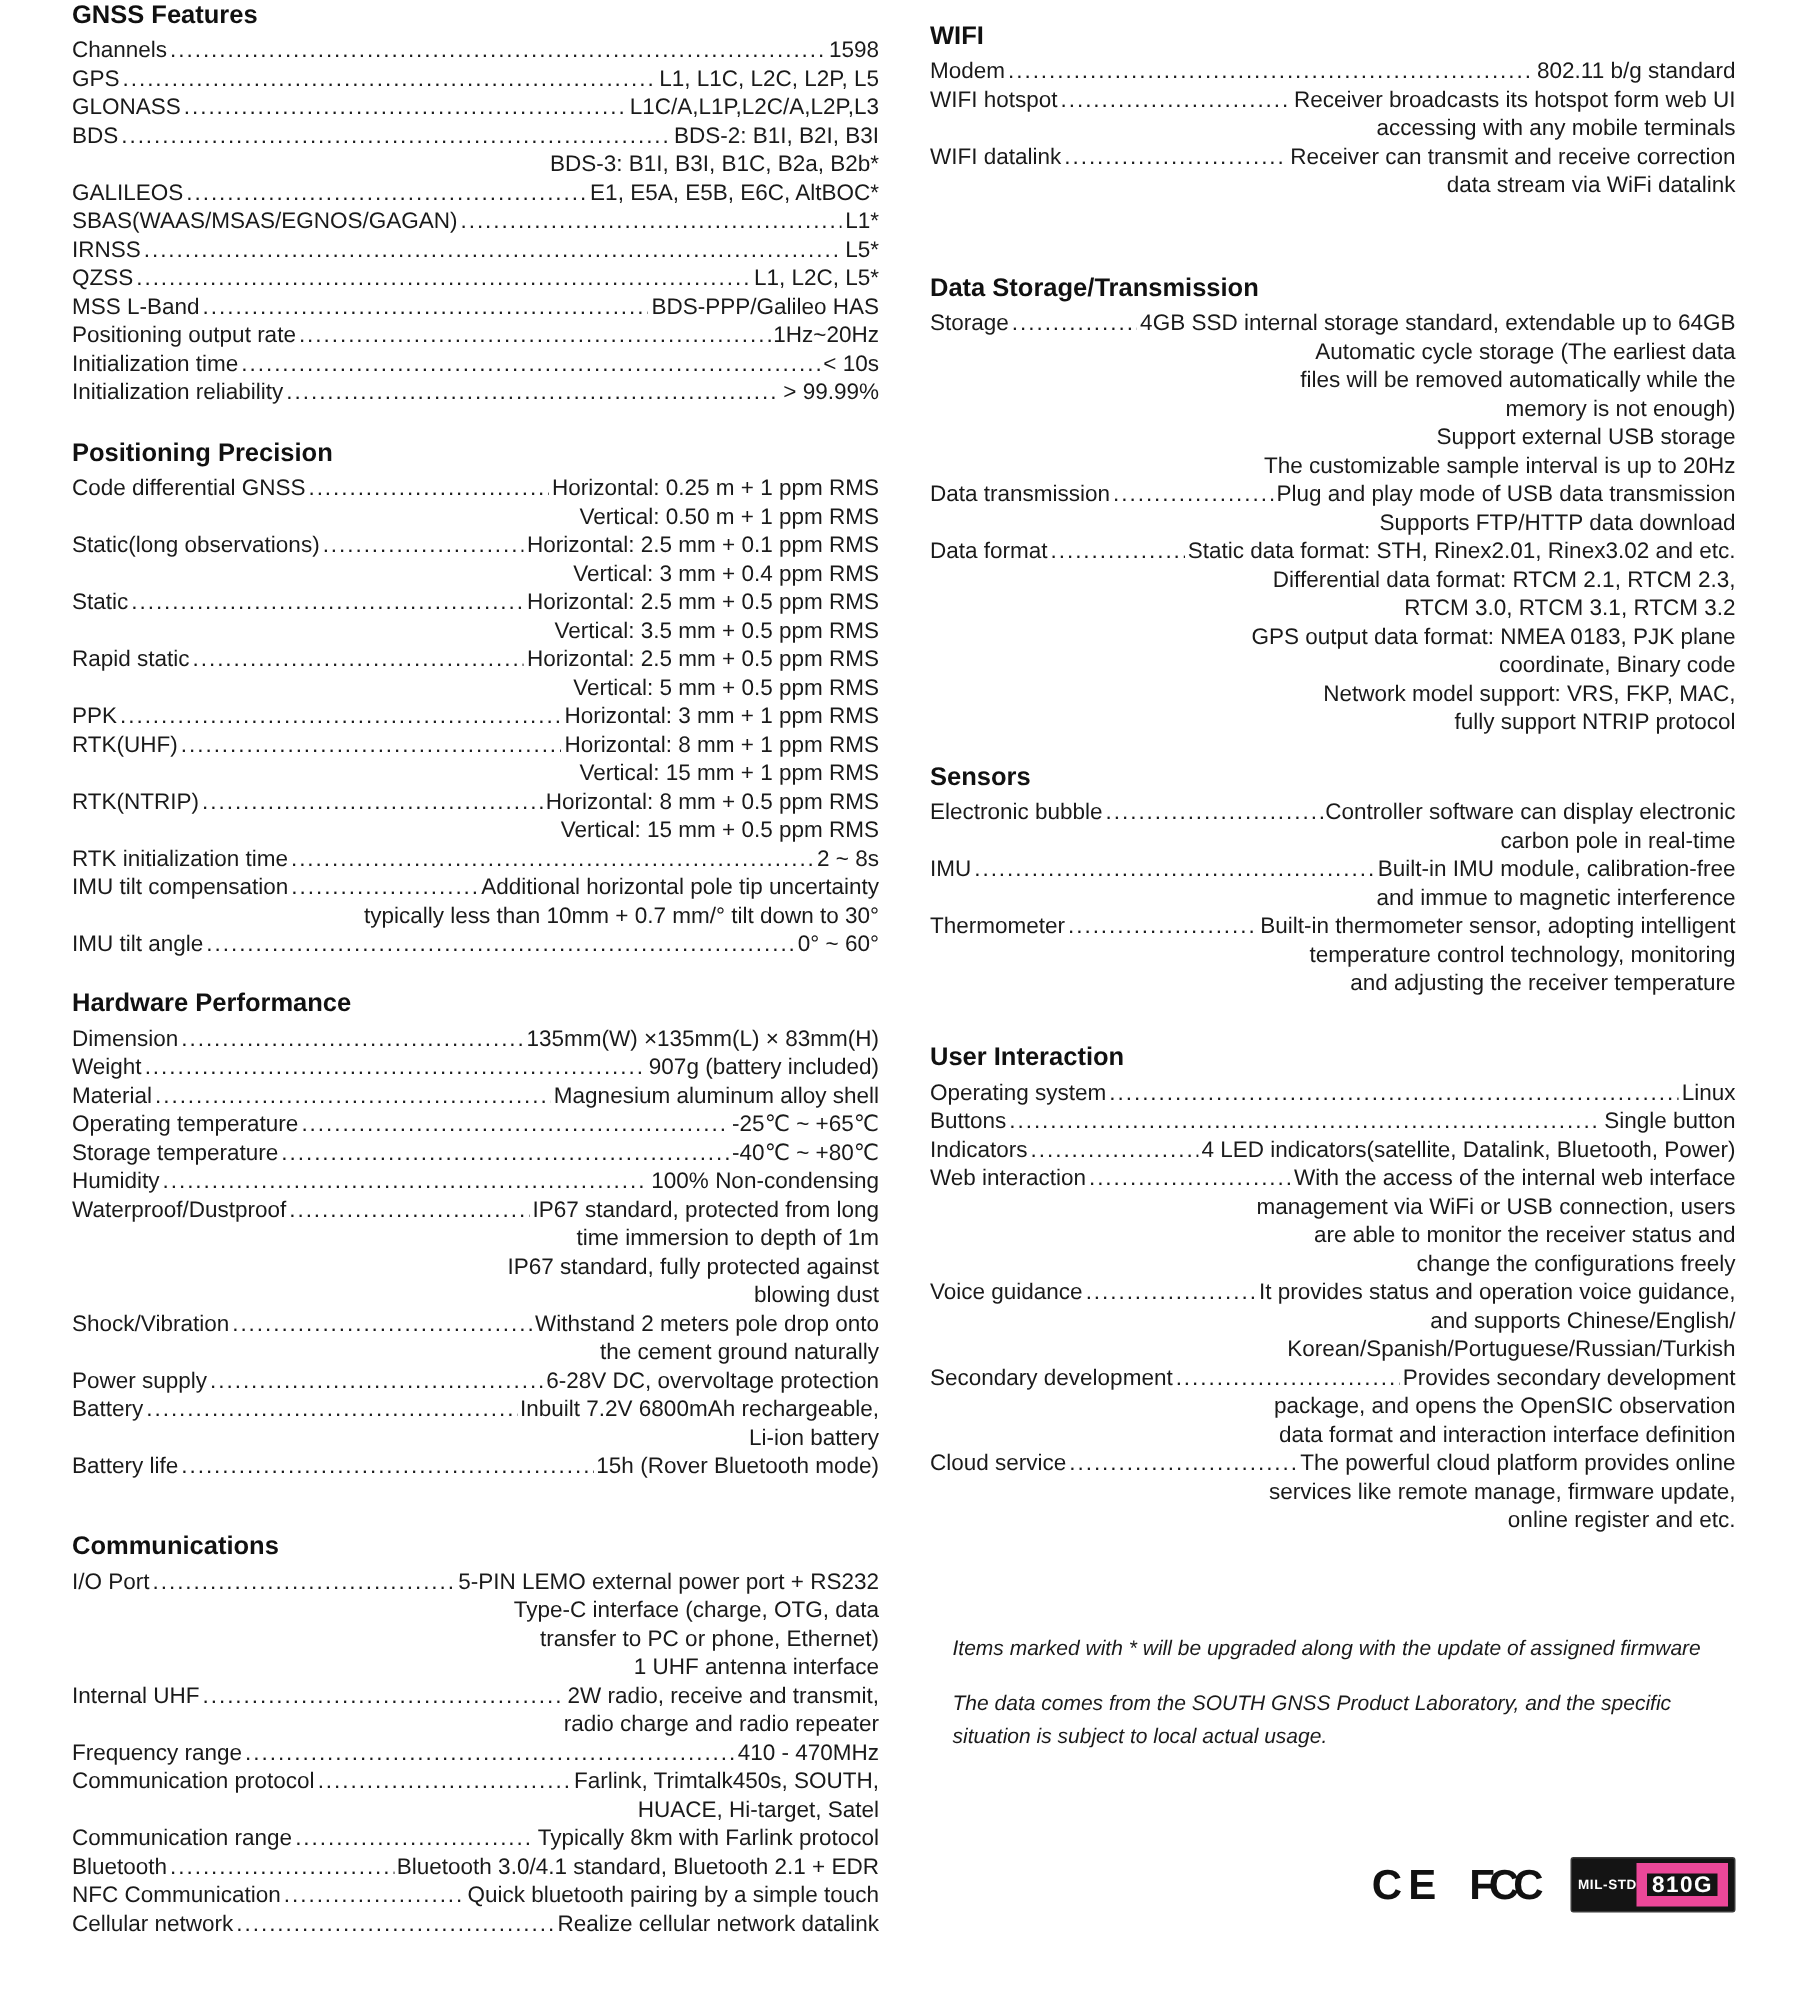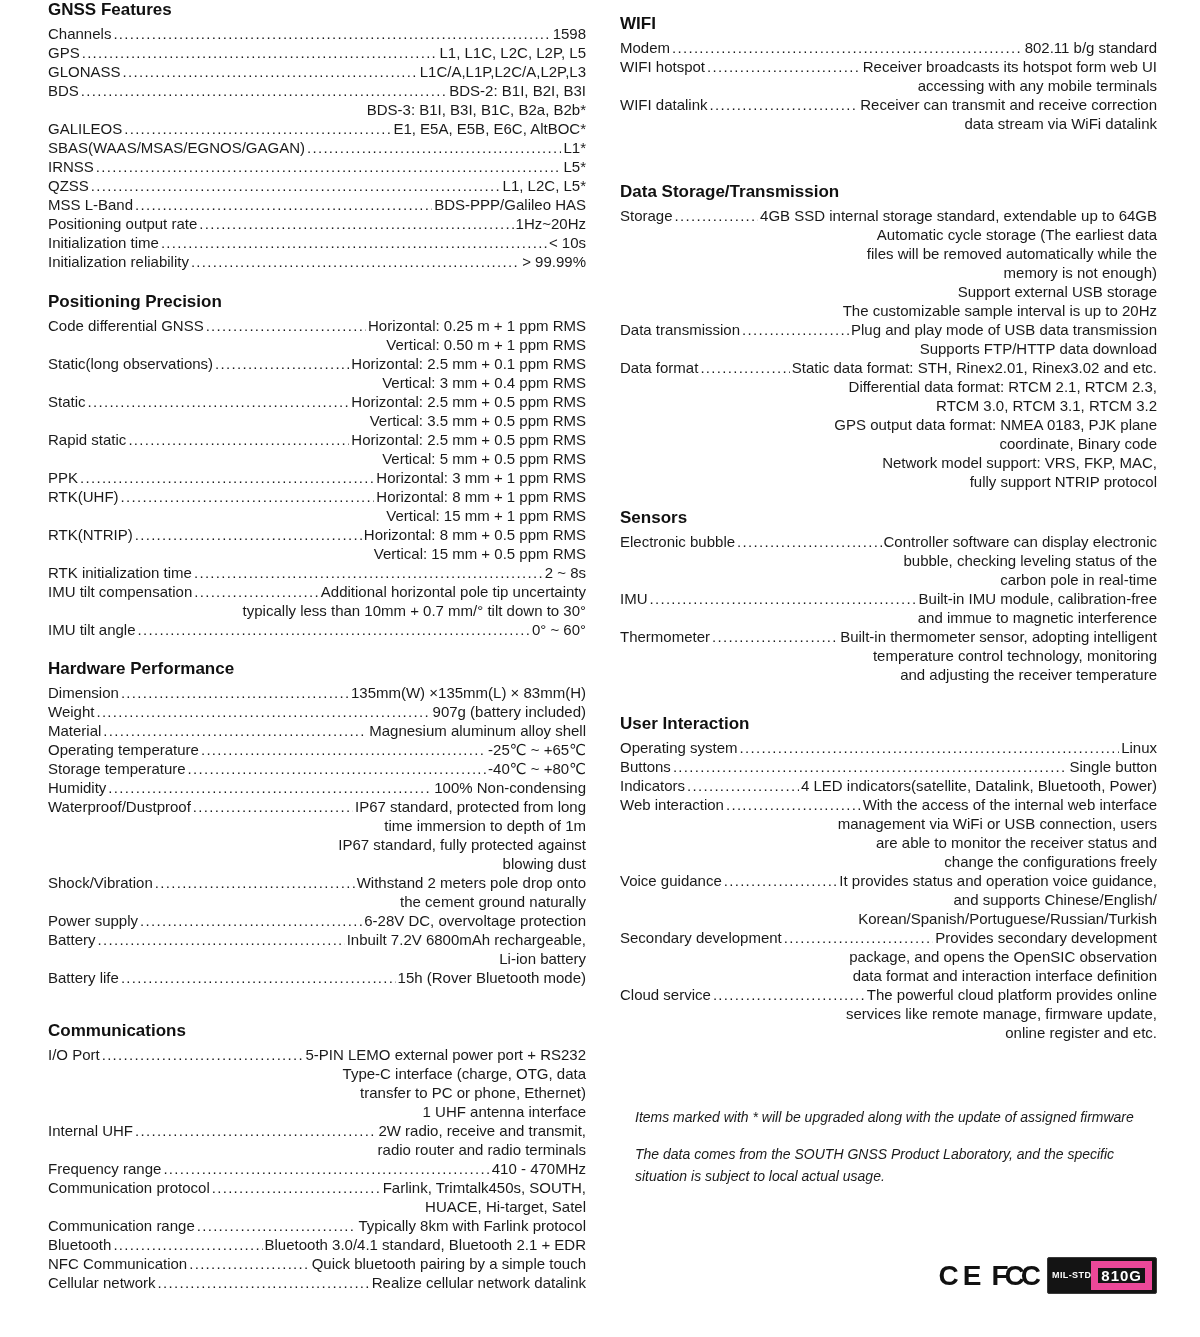--- a/index.html
+++ b/index.html
@@ -38,21 +38,21 @@
   .col-right .sec-2 { margin-top: 17px; }
   .col-right .sec-3 { margin-top: 30px; }
 
   .notes { margin-top: 64px; font-style: italic; font-size: 14px; line-height: 22px; }
   .note { margin: 15px; }
   .note + .note { margin-top: 11px; }
 
   .footer {
     margin-top: 70px;
     display: flex; justify-content: flex-end; align-items: center;
-    gap: 6px;
+    gap: 18px;
   }
   .ce {
     font-weight: bold; font-size: 28px; letter-spacing: 4px;
     line-height: 26px; color: #111;
   }
   .fcc {
     font-weight: bold; font-size: 28px; letter-spacing: -4px;
     line-height: 26px; color: #111; padding-right: 4px;
   }
   .milstd {
@@ -262,21 +262,21 @@
         <span class="spec-value">5-PIN LEMO external power port + RS232</span>
       </div>
       <div class="cont-line">Type-C interface (charge, OTG, data</div>
       <div class="cont-line">transfer to PC or phone, Ethernet)</div>
       <div class="cont-line">1 UHF antenna interface</div>
       <div class="row-line">
         <span class="spec-label">Internal UHF</span>
         <span class="leader">............................................................................................................................................................................................................................</span>
         <span class="spec-value">2W radio, receive and transmit,</span>
       </div>
-      <div class="cont-line">radio router and radio terminals</div>
+      <div class="cont-line">radio charge and radio repeater</div>
       <div class="row-line">
         <span class="spec-label">Frequency range</span>
         <span class="leader">............................................................................................................................................................................................................................</span>
         <span class="spec-value">410 - 470MHz</span>
       </div>
       <div class="row-line">
         <span class="spec-label">Communication protocol</span>
         <span class="leader">............................................................................................................................................................................................................................</span>
         <span class="spec-value">Farlink, Trimtalk450s, SOUTH,</span>
       </div>
@@ -356,21 +356,20 @@
         <div class="cont-line">Network model support: VRS, FKP, MAC,</div>
         <div class="cont-line">fully support NTRIP protocol</div>
       </section>
       <section class="spec-section sec-2">
         <h2 class="sec-title">Sensors</h2>
         <div class="row-line">
           <span class="spec-label">Electronic bubble</span>
           <span class="leader">............................................................................................................................................................................................................................</span>
           <span class="spec-value">Controller software can display electronic</span>
         </div>
-        <div class="cont-line">bubble, checking leveling status of the</div>
         <div class="cont-line">carbon pole in real-time</div>
         <div class="row-line">
           <span class="spec-label">IMU</span>
           <span class="leader">............................................................................................................................................................................................................................</span>
           <span class="spec-value">Built-in IMU module, calibration-free</span>
         </div>
         <div class="cont-line">and immue to magnetic interference</div>
         <div class="row-line">
           <span class="spec-label">Thermometer</span>
           <span class="leader">............................................................................................................................................................................................................................</span>

